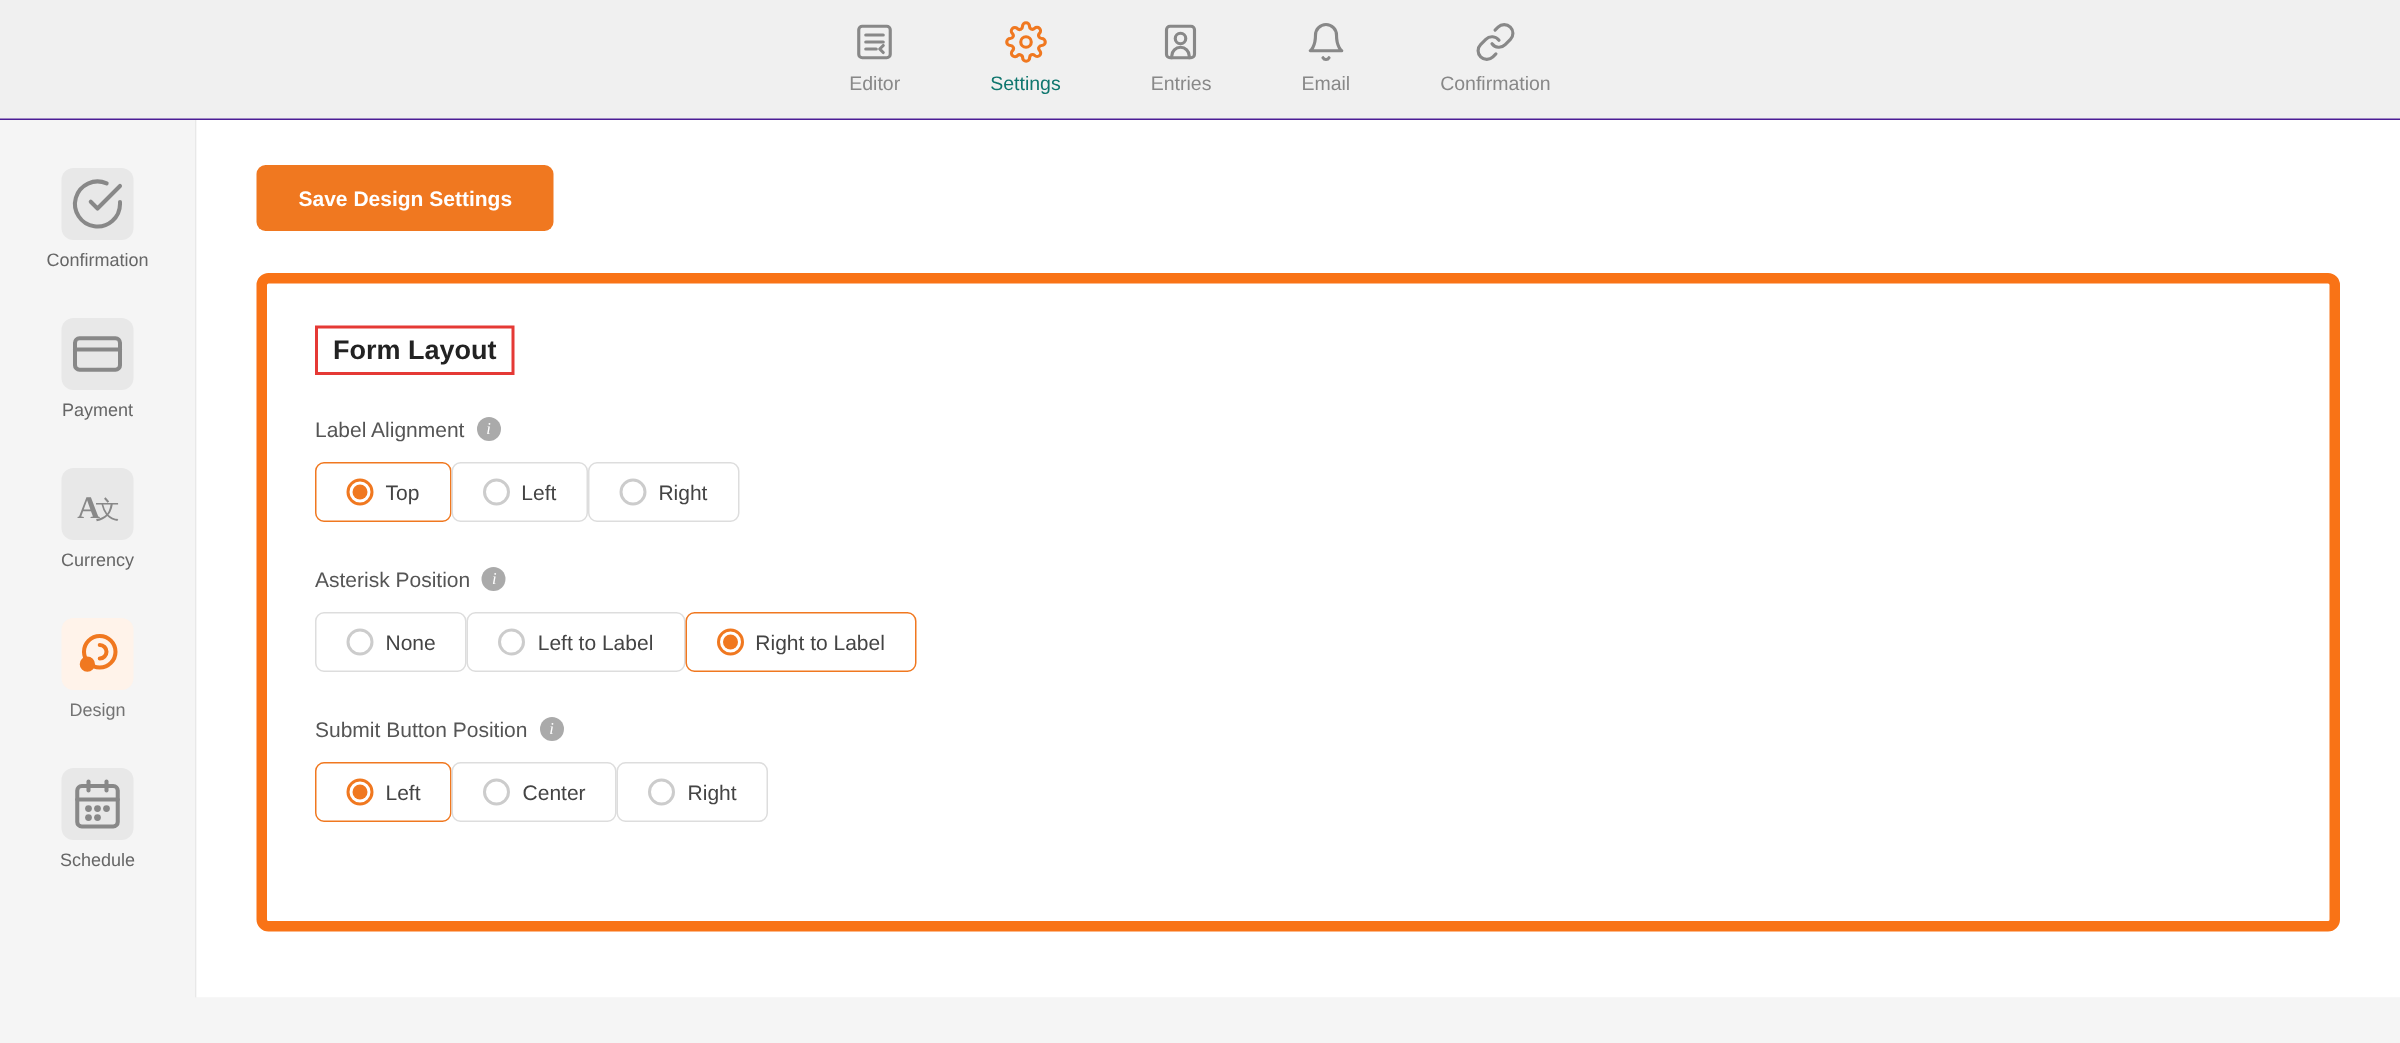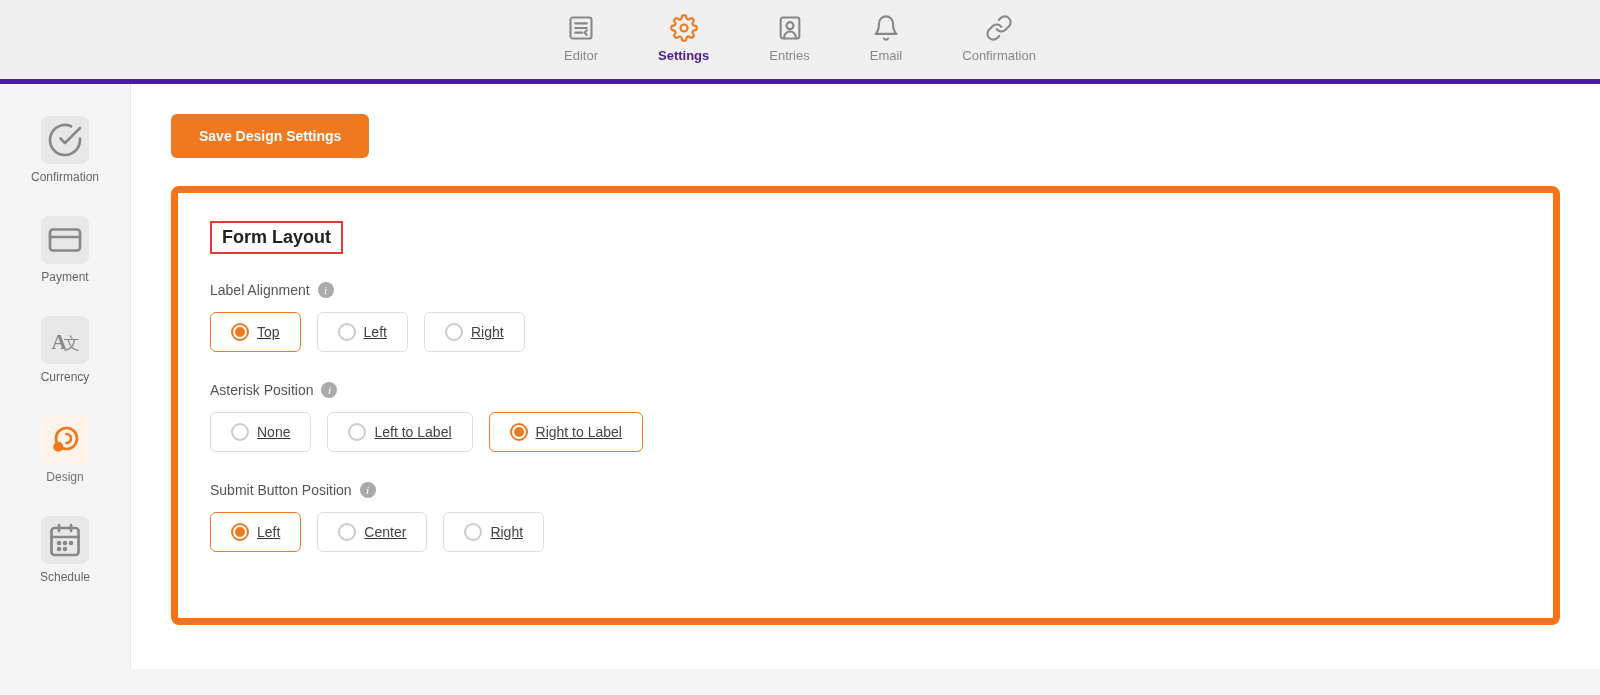--- a/index.html
+++ b/index.html
@@ -1,37 +1,37 @@
 <!DOCTYPE html>
 <html><head>
   <meta charset="utf-8">
   <style>
     * { box-sizing: border-box; margin: 0; padding: 0; }
     body { font-family: -apple-system, BlinkMacSystemFont, 'Segoe UI', Arial, sans-serif; background: #f5f5f5; color: #333; }
 
     
     .top-nav {
       background: #f0f0f0;
-      border-bottom: 5px solid #4c1d95;
+      border-bottom: 1px solid #4c1d95;
       display: flex;
       justify-content: center;
       align-items: center;
       padding: 14px 0 16px;
       gap: 60px;
     }
     .nav-item {
       display: flex;
       flex-direction: column;
       align-items: center;
       gap: 6px;
       cursor: pointer;
       color: #888;
       font-size: 13px;
     }
-    .nav-item.active { color: #4c1d95; font-weight: bold; }
+    .nav-item.active { color: #0f766e; }
     .nav-item svg { width: 28px; height: 28px; }
 
     
     .main-area {
       display: flex;
       padding: 0;
       min-height: calc(695px - 110px);
     }
 
     
@@ -148,23 +148,22 @@
       display: inline-flex;
       align-items: center;
       justify-content: center;
       font-style: italic;
       font-family: serif;
       flex-shrink: 0;
     }
 
     .radio-options {
       display: flex;
-      gap: 16px;
+      gap: 0;
       flex-wrap: wrap;
-      text-decoration: underline;
     }
 
     .radio-option {
       display: flex;
       align-items: center;
       gap: 8px;
       padding: 10px 20px;
       border: 1px solid #ddd;
       border-radius: 6px;
       cursor: pointer;

